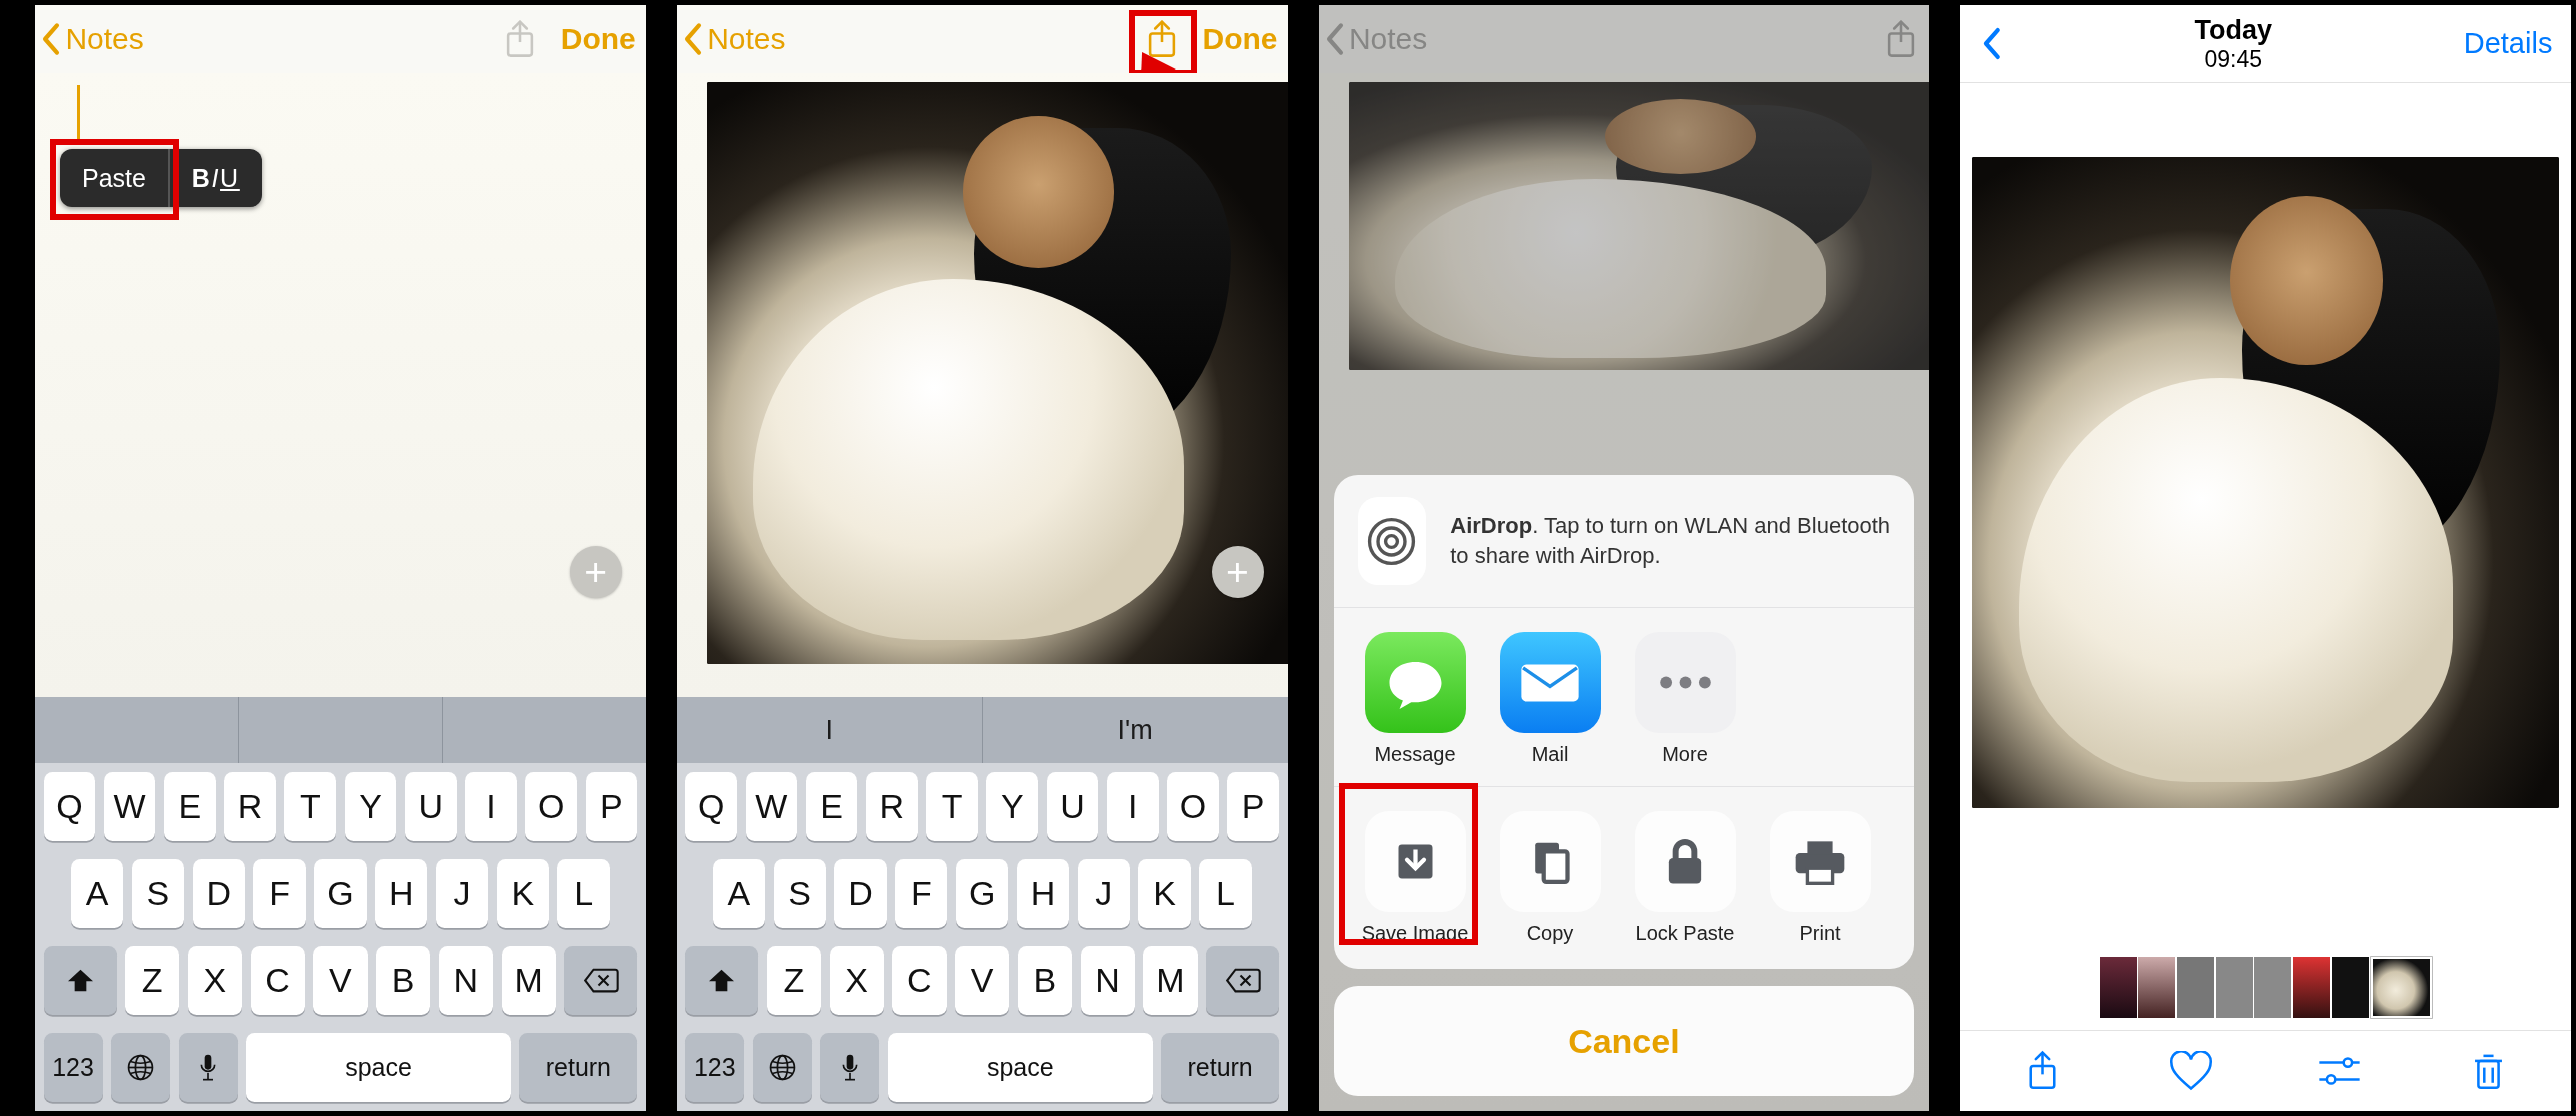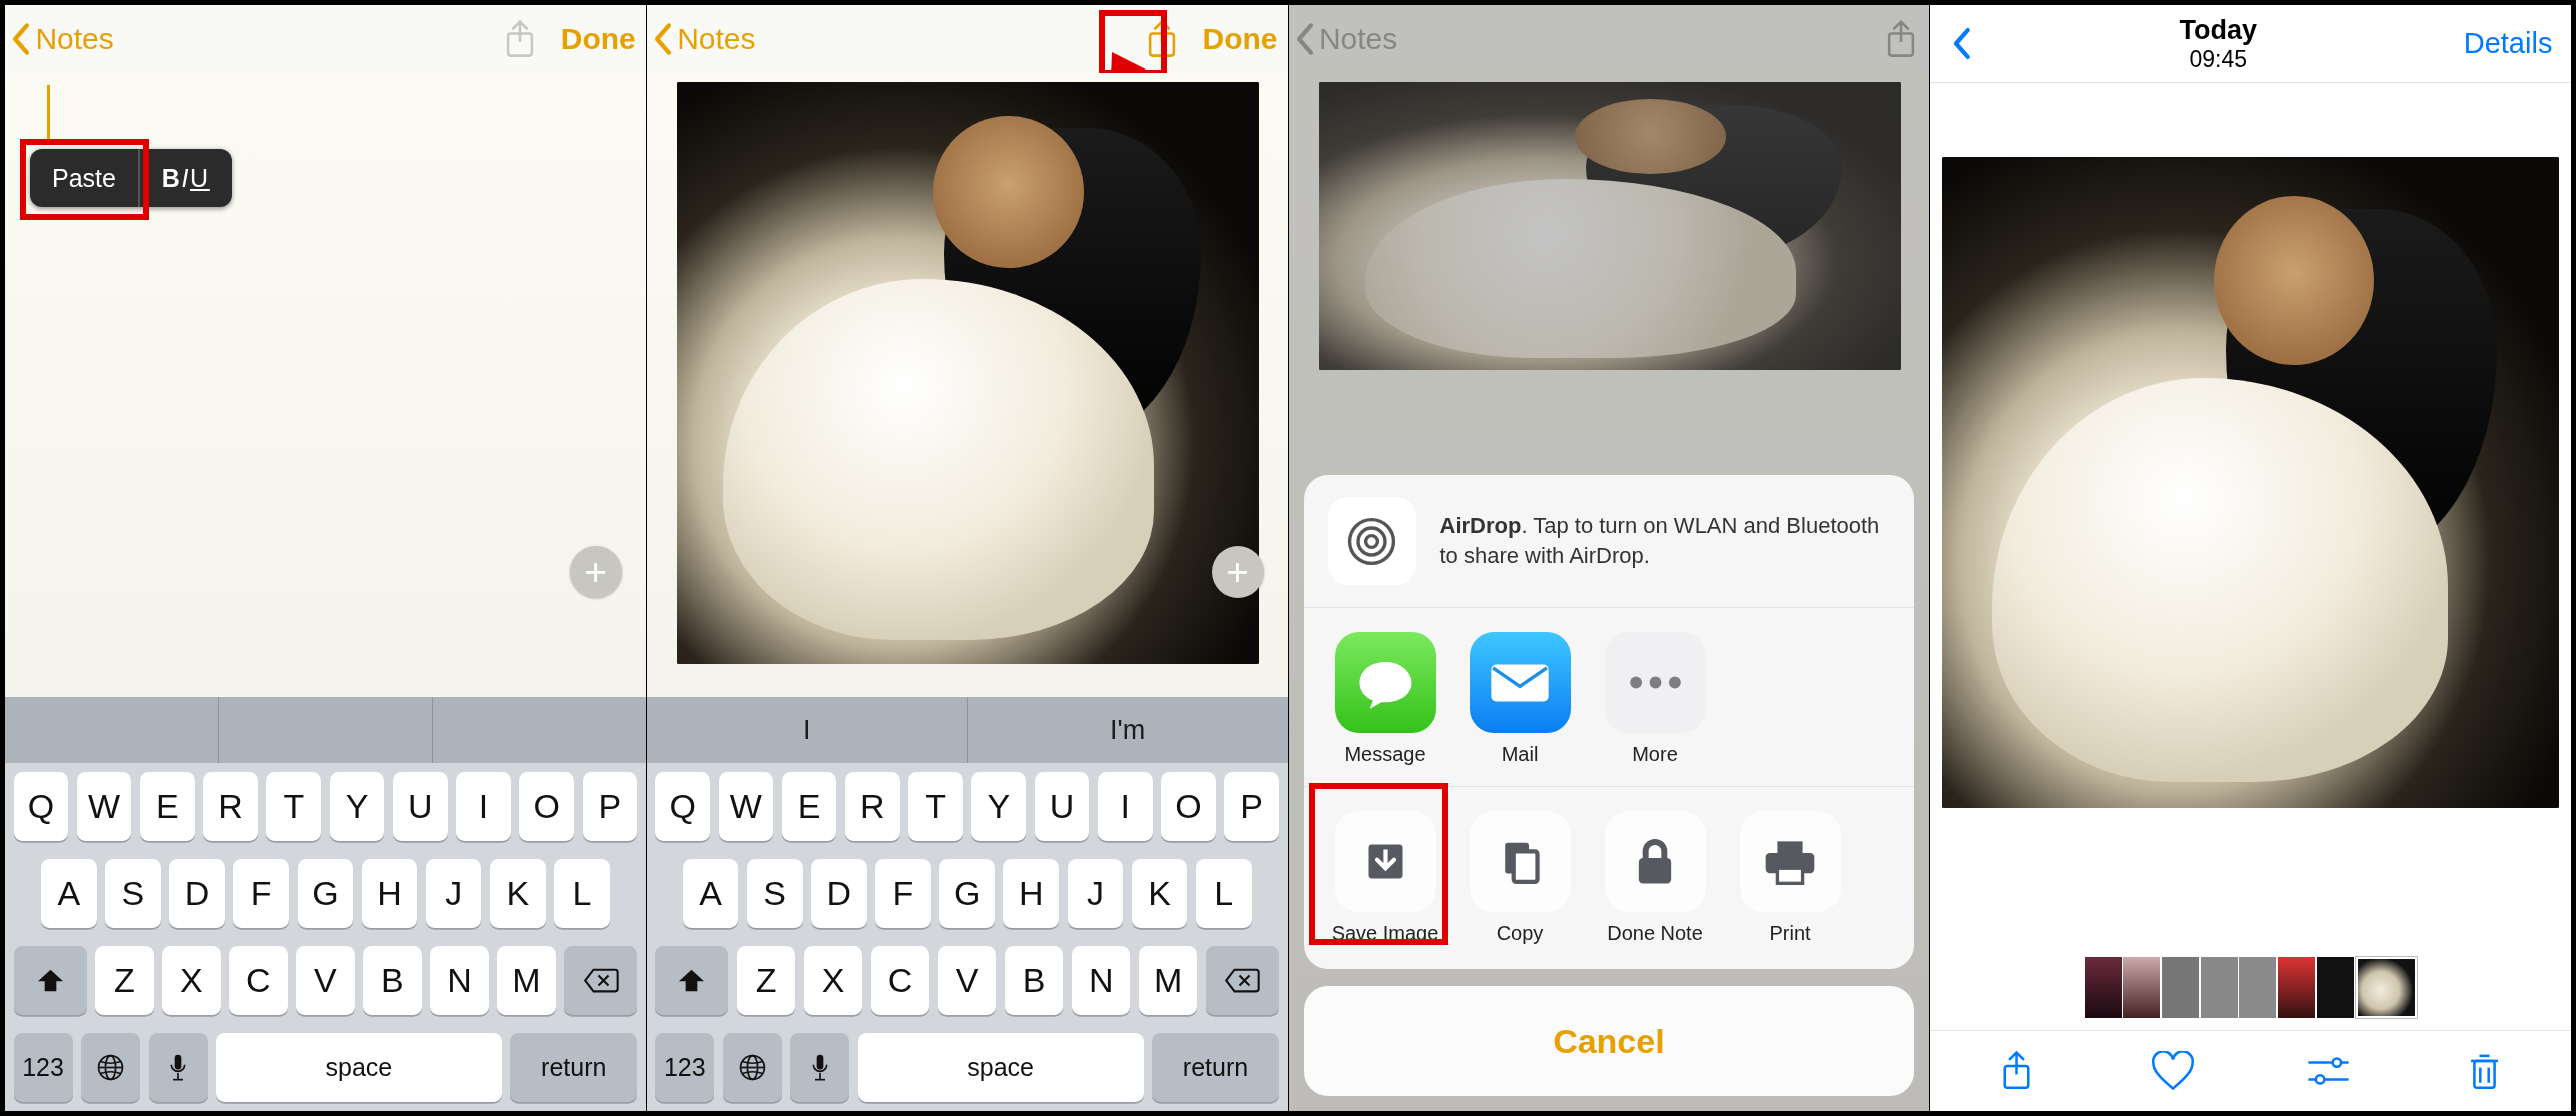--- a/index.html
+++ b/index.html
@@ -1,18 +1,18 @@
 <!DOCTYPE html>
 <html style="font-size:13.5px"><head>
 <meta charset="utf-8">
 <style>
   * { box-sizing: border-box; margin: 0; padding: 0; font-family: -apple-system, "Helvetica Neue", Arial, sans-serif; }
   body { background:#000; }
   .stage { width:2576px; height:1116px; background:#000; display:flex; border:5px solid #000; }
-  .panel { position:relative; height:100%; flex:1 1 0; background:#fafaf7; overflow:hidden; border-right:1.7px solid #000; }
+  .panel { position:relative; height:100%; flex:1 1 0; background:#fafaf7; overflow:hidden; border-right:1.7px solid #000;margin-left:30px; }
   .panel:last-child { border-right:none; }
 
   
   .notes-nav { height:68px; display:flex; align-items:center; justify-content:space-between; padding:0 10px 0 5px; background:#f9f9f5; }
   .nav-left { display:flex; align-items:center; gap:3.4px; color:#e6a100; font-size:30px; font-weight:400; }
   .nav-left.dim { color:#9c9c99; }
   .chev { width:22px; height:34px; }
   .nav-right { display:flex; align-items:center; gap:22px; }
   .share-box { width:37px; height:37px; display:flex; align-items:center; justify-content:center; }
   .done { color:#e6a100; font-size:30px; font-weight:600; }
@@ -412,21 +412,21 @@
               </div>
             <div class="act-label">Copy</div>
           </div>
           <div class="act">
             <div class="act-icon ai-grey">
                 <svg width="46" height="51" viewBox="0 0 54 60">
                   <rect x="8" y="26" width="38" height="30" rx="5" fill="#565a60"></rect>
                   <path d="M16 26 V18 a11 11 0 0 1 22 0 V26" fill="none" stroke="#565a60" stroke-width="7"></path>
                 </svg>
               </div>
-            <div class="act-label">Done Note</div>
+            <div class="act-label">Lock Paste</div>
           </div>
           <div class="act">
             <div class="act-icon ai-grey">
                 <svg width="56" height="47" viewBox="0 0 66 56">
                   <rect x="4" y="18" width="58" height="24" rx="5" fill="#565a60"></rect>
                   <rect x="18" y="4" width="30" height="16" fill="#565a60"></rect>
                   <rect x="18" y="36" width="30" height="18" fill="#fff" stroke="#565a60" stroke-width="4"></rect>
                 </svg>
               </div>
             <div class="act-label">Print</div>

